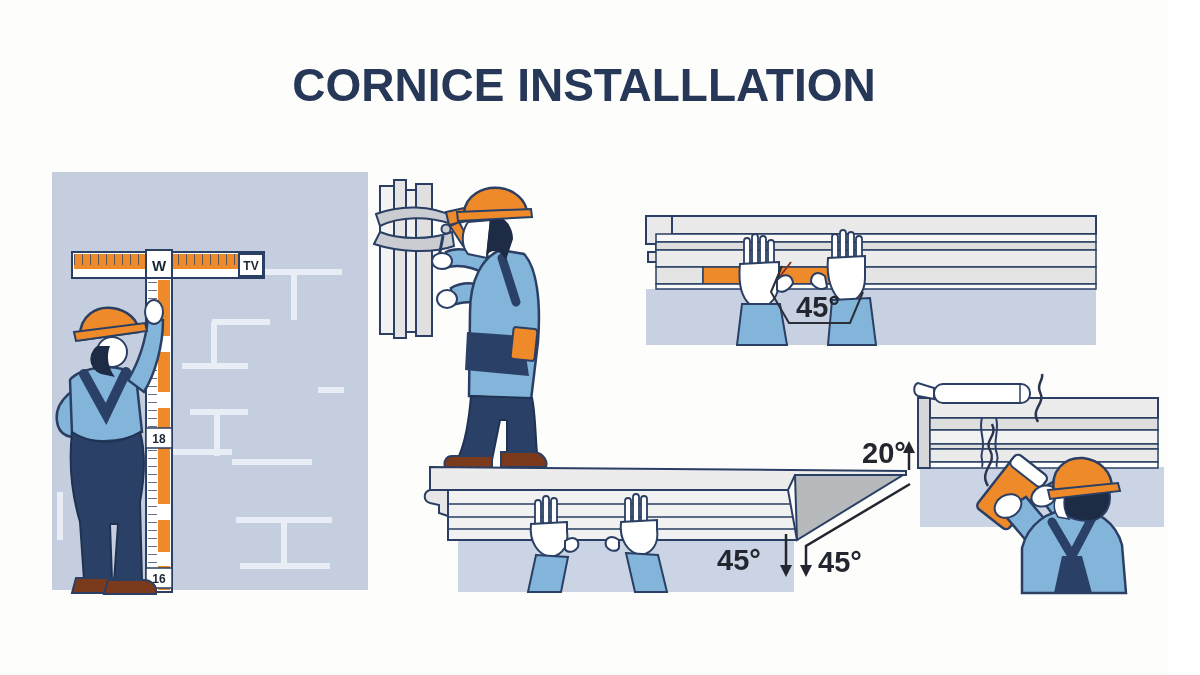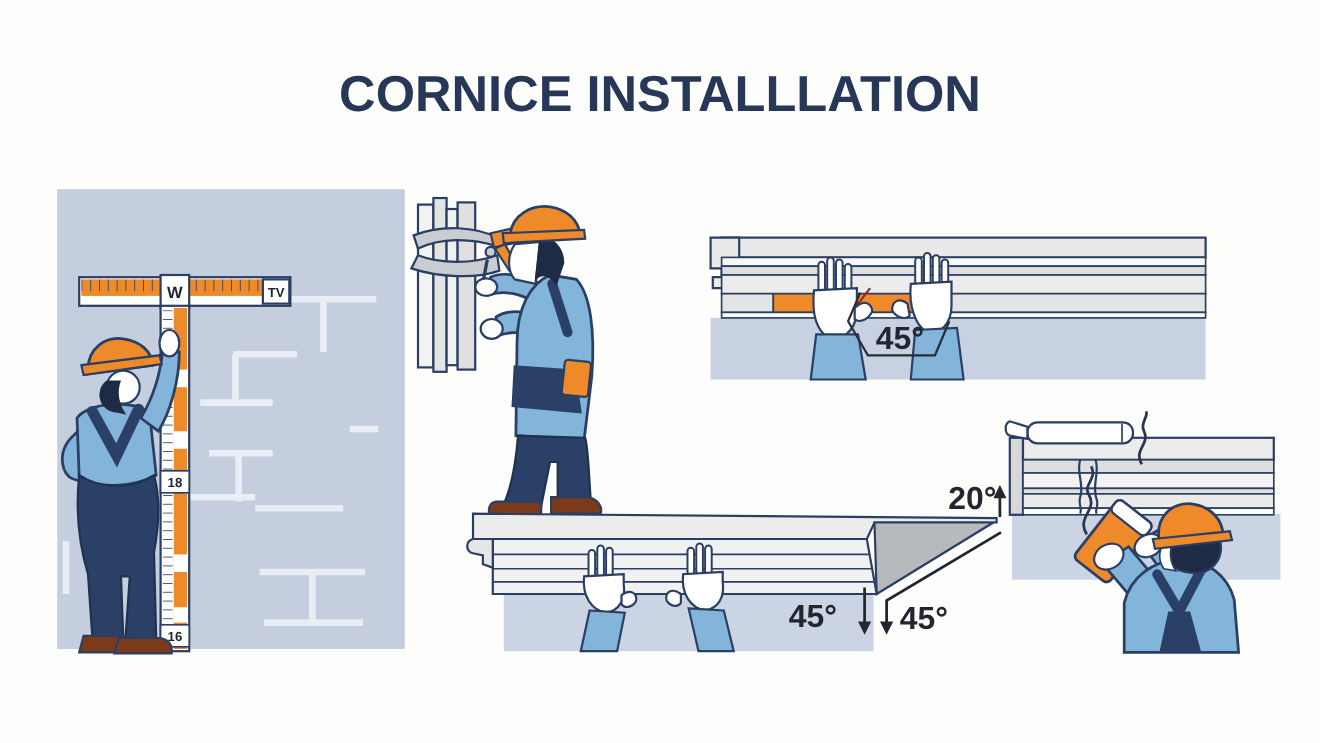--- a/index.html
+++ b/index.html
@@ -1,18 +1,18 @@
 <!DOCTYPE html>
 <html><head>
 <meta charset="utf-8">
 <style>
   html,body{margin:0;padding:0;background:#ffffff;}
   .canvas{
     position:relative;width:1168px;height:675px;overflow:hidden;
-    background:#fdfdfb;font-family:"Liberation Sans",sans-serif;padding-left:32px;
+    background:#fdfdfb;font-family:"Liberation Sans",sans-serif;
   }
   .title{
     position:absolute;left:0;top:58px;width:100%;
     text-align:center;font-size:46px;font-weight:bold;
     letter-spacing:0px;color:#263757;
   }
   svg{position:absolute;left:0;top:0;}
   .lbl{font-family:"Liberation Sans",sans-serif;font-weight:600;font-size:29px;fill:#23262e;}
   .rlbl{font-family:"Liberation Sans",sans-serif;font-weight:bold;fill:#1c2533;}
 </style>

